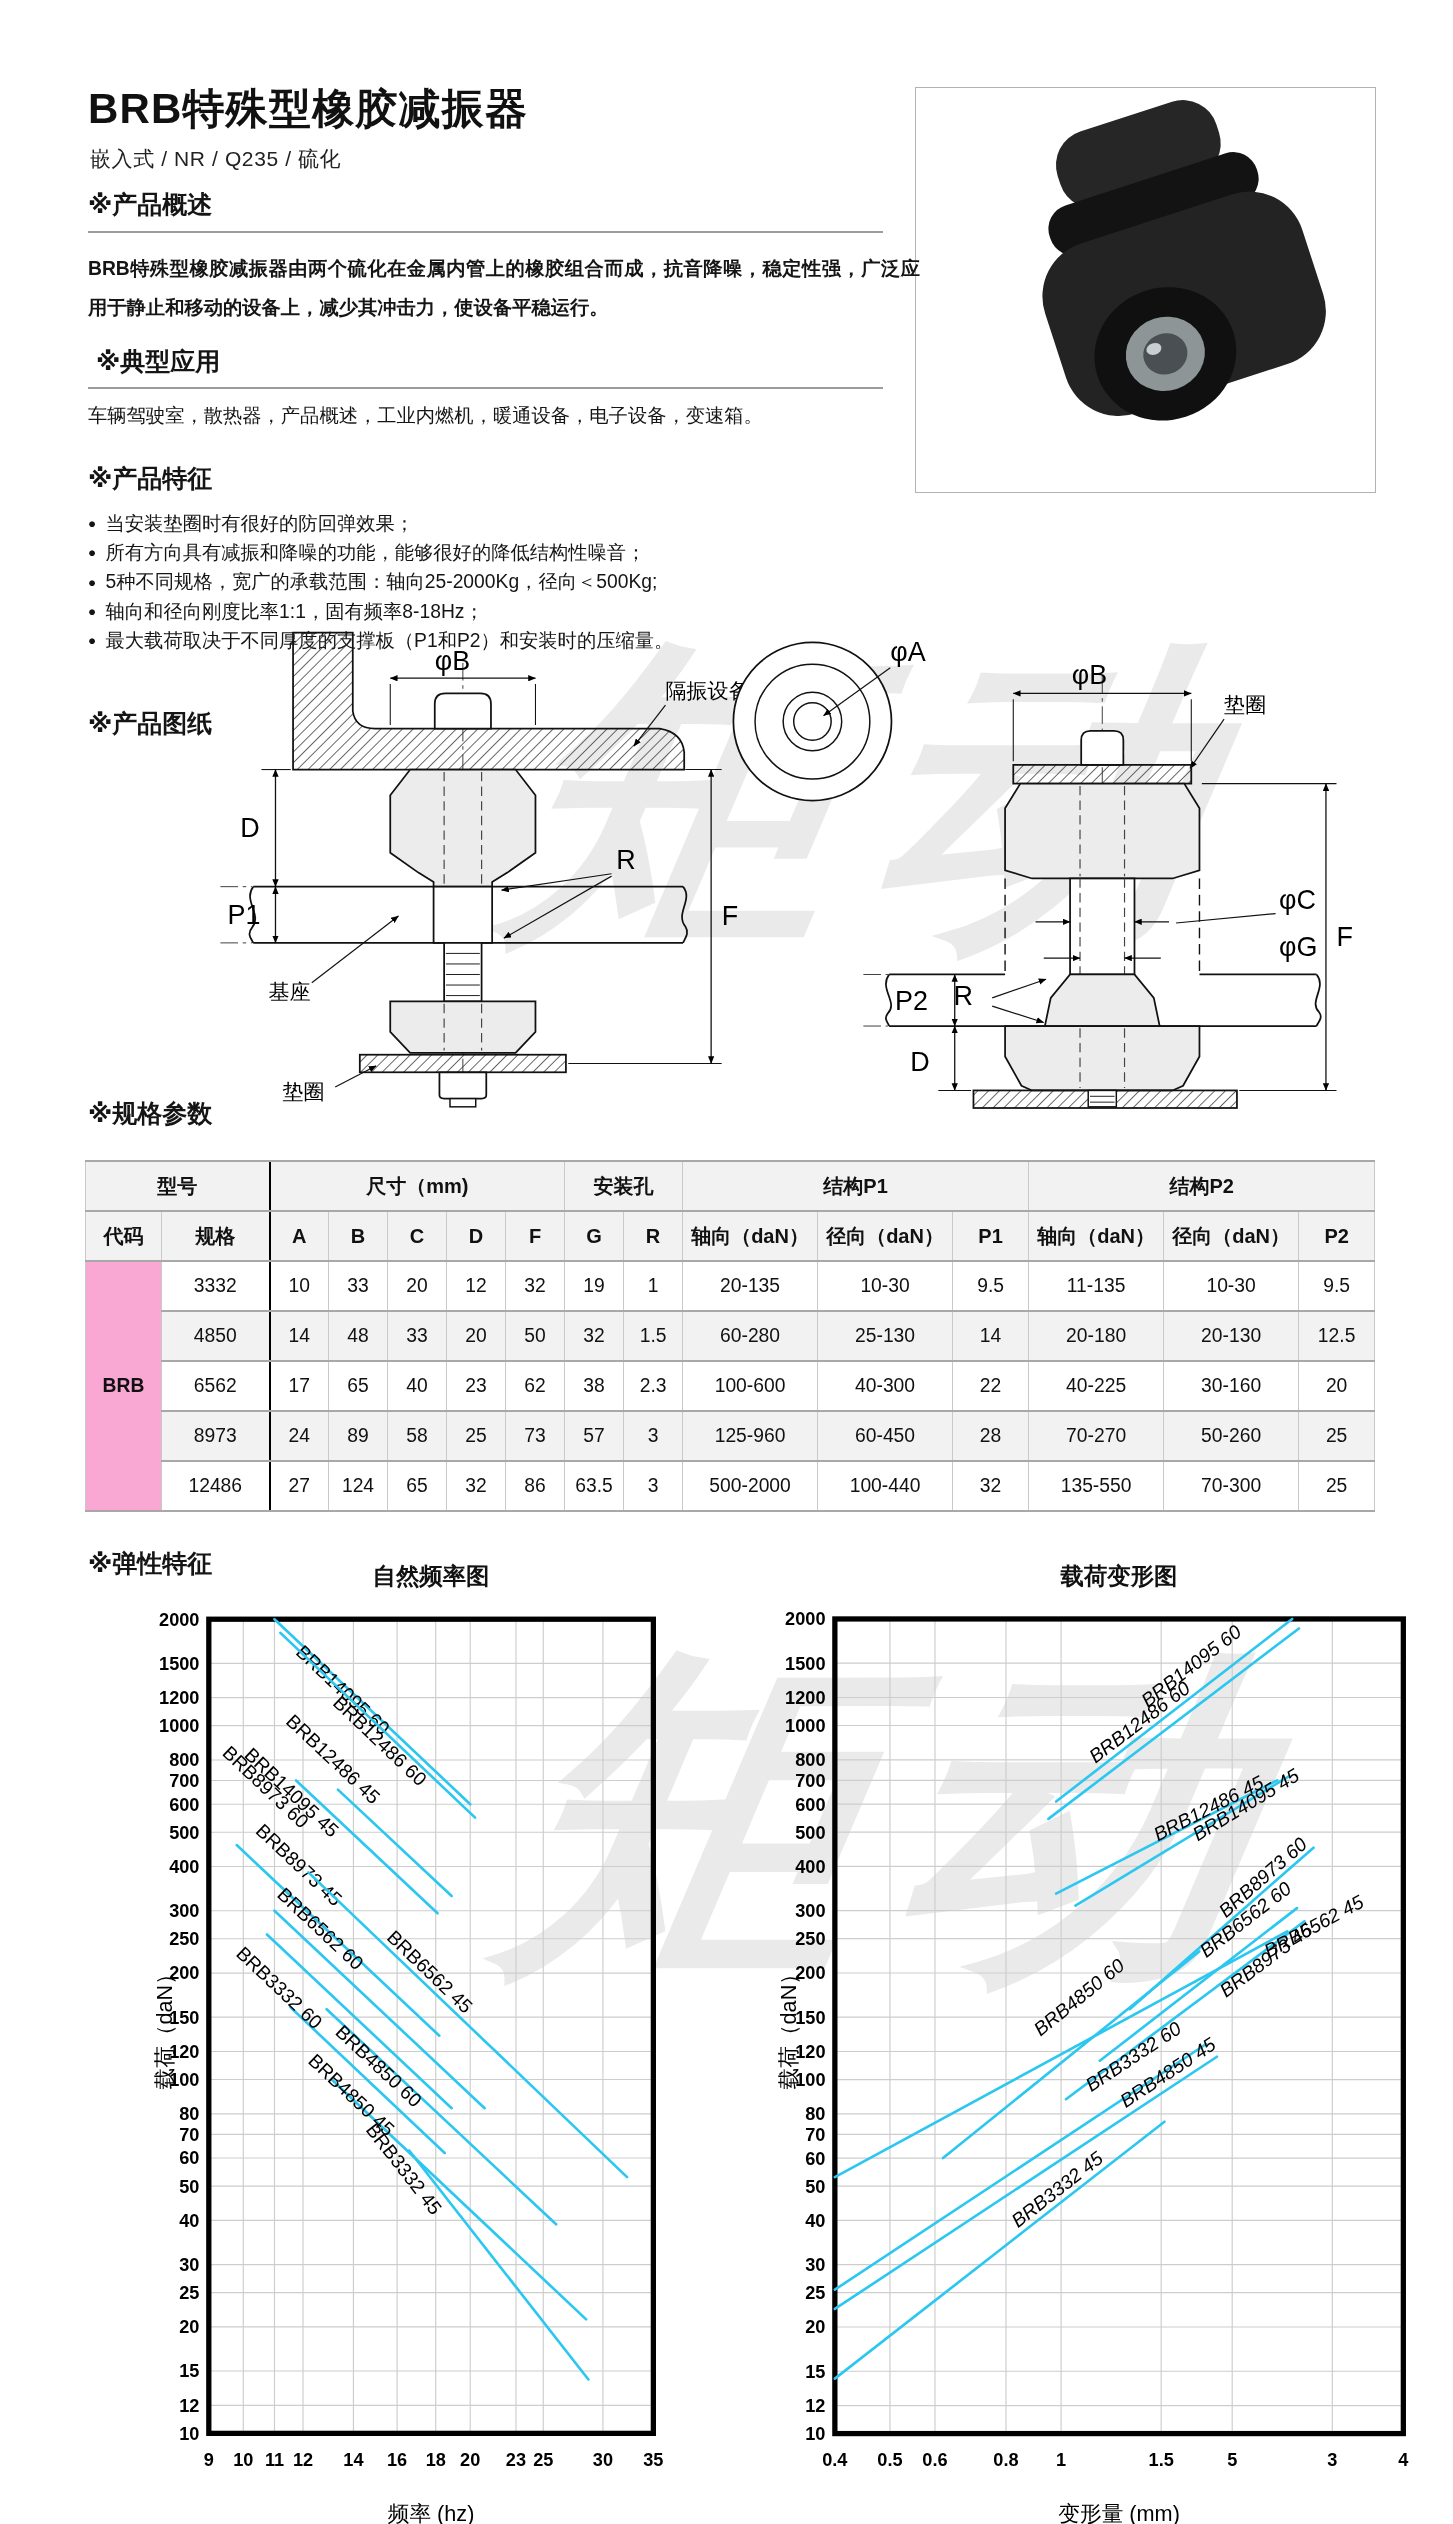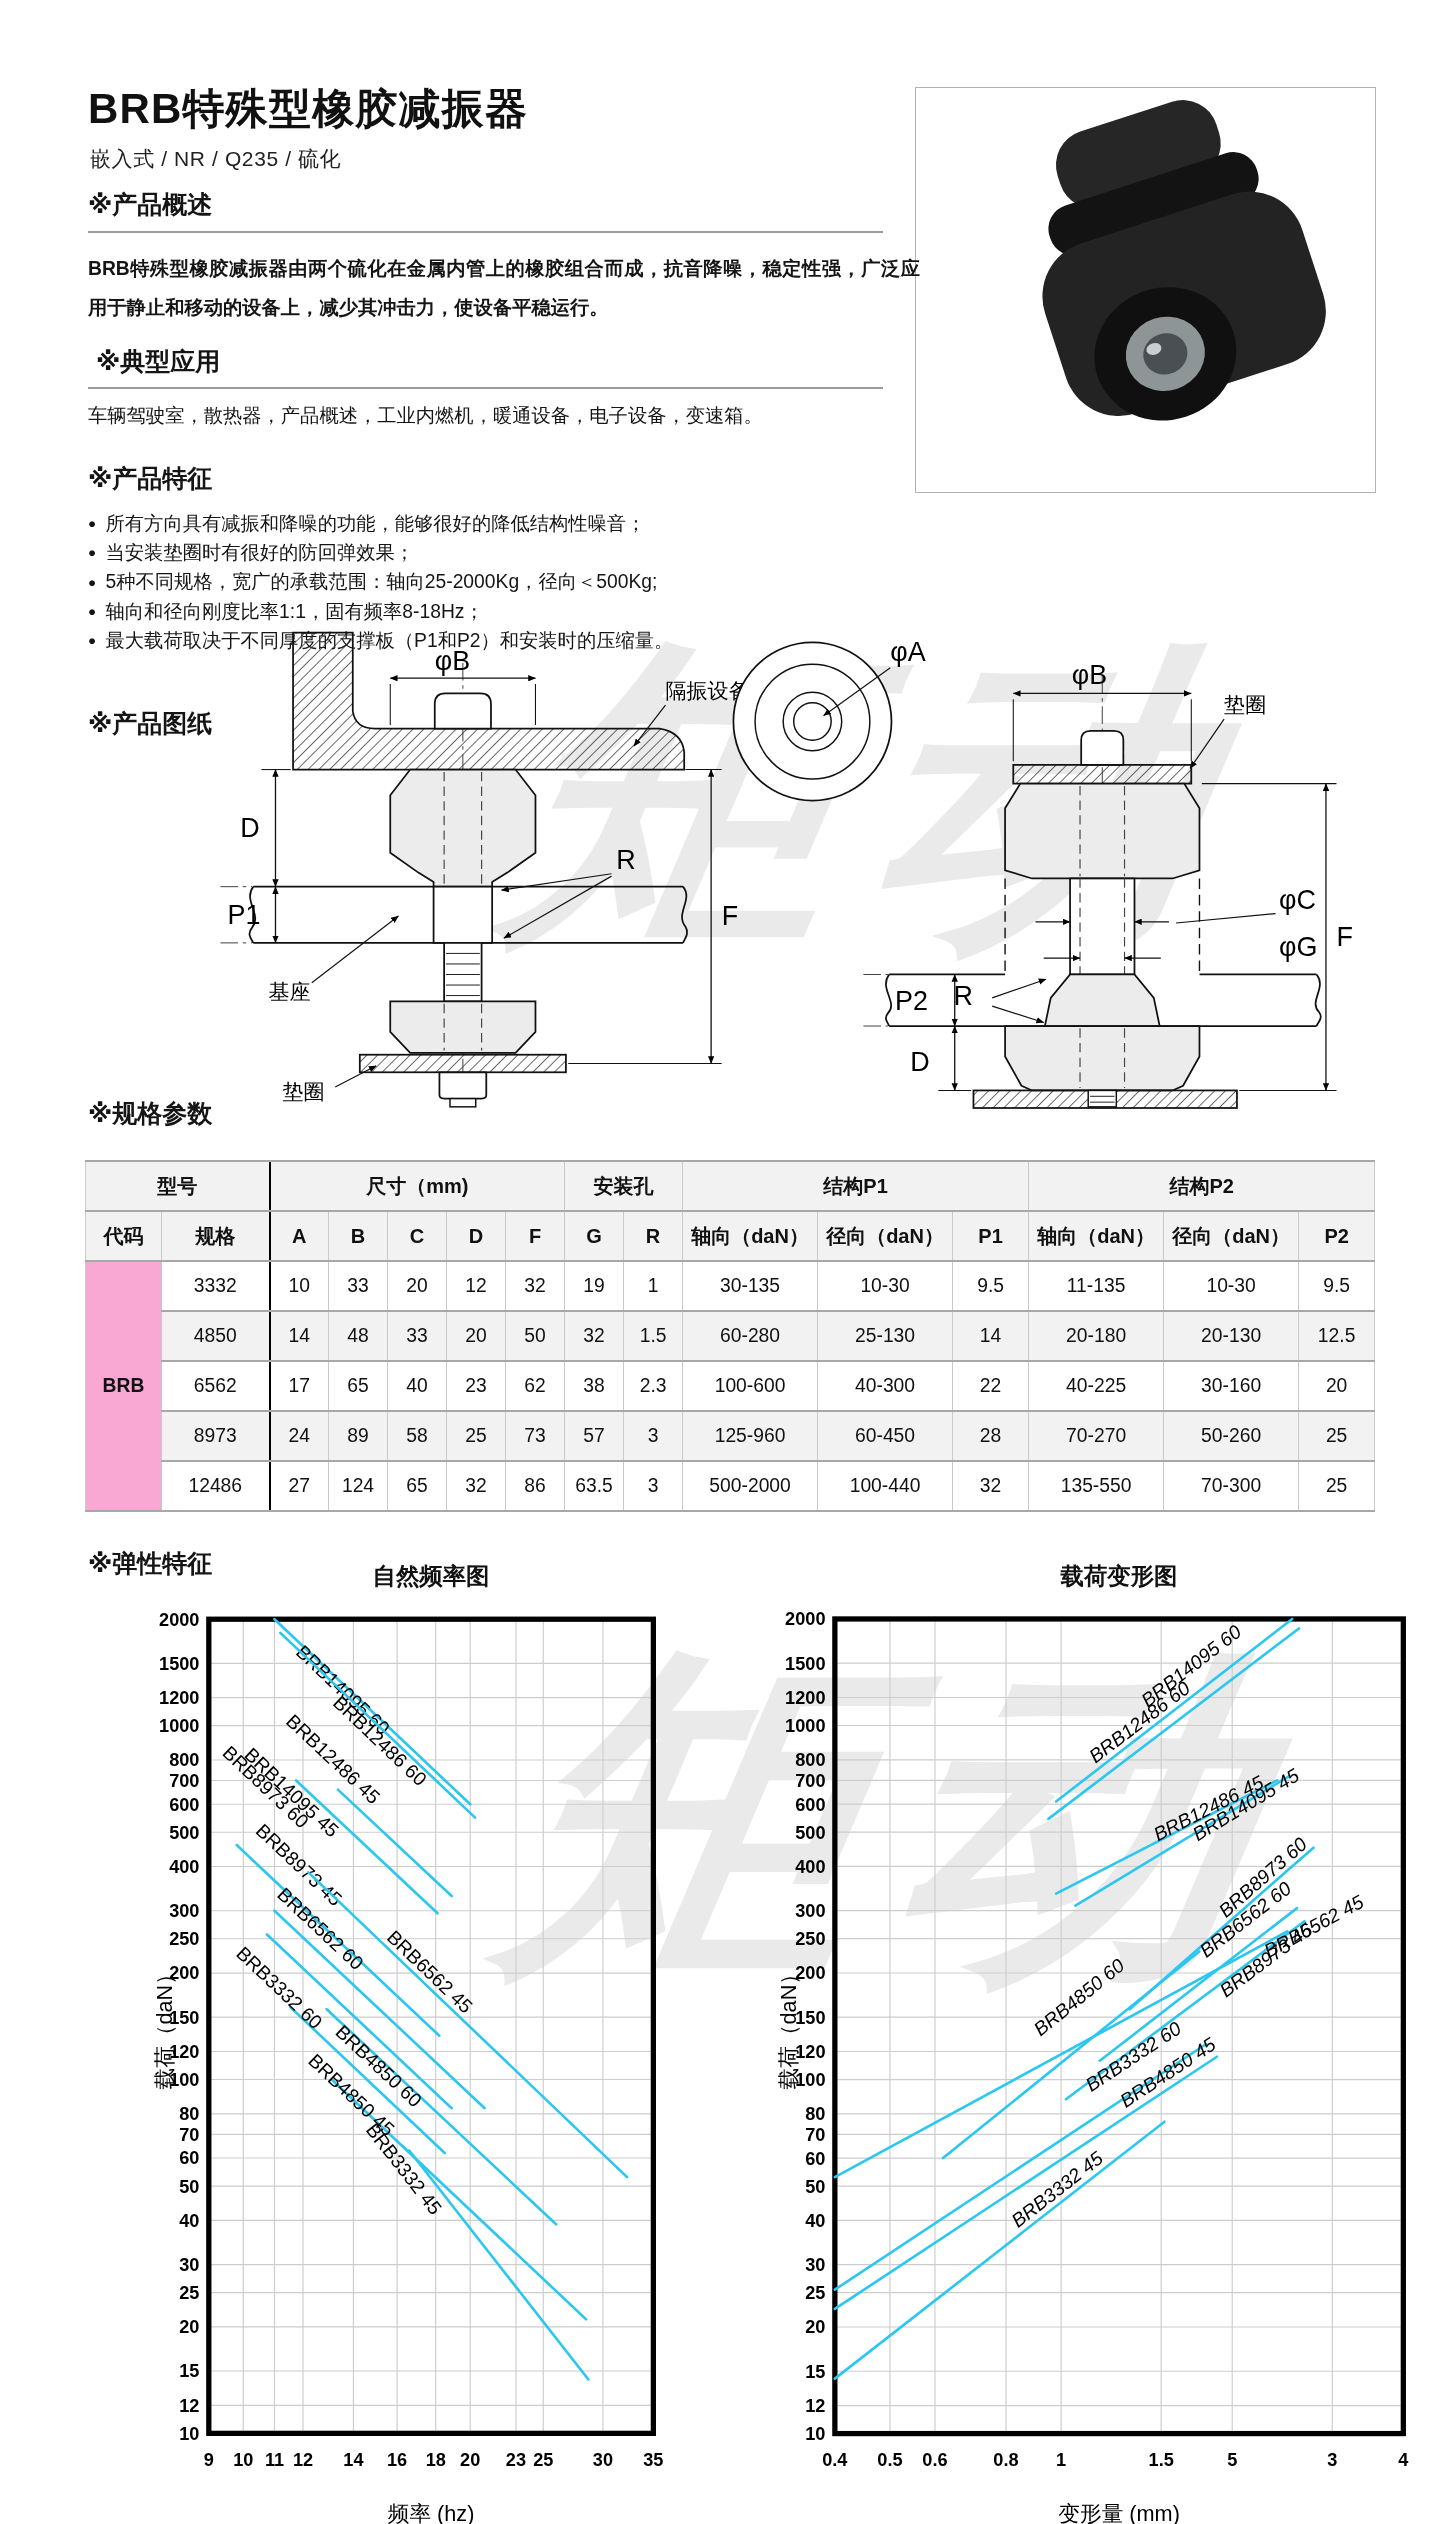--- a/index.html
+++ b/index.html
@@ -89,22 +89,22 @@
   <div class="abs sec-head" style="left:88px;top:188px;">※产品概述</div>
   <div class="abs divider" style="left:88px;top:231px;width:795px;"></div>
   <div class="abs body-text" style="left:88px;top:249px;width:832px;font-weight:bold;">BRB特殊型橡胶减振器由两个硫化在金属内管上的橡胶组合而成，抗音降噪，稳定性强，广泛应用于静止和移动的设备上，减少其冲击力，使设备平稳运行。</div>
 
   <div class="abs sec-head" style="left:80px;top:345px;margin-left:16px;">※典型应用</div>
   <div class="abs divider" style="left:88px;top:387px;width:795px;"></div>
   <div class="abs body-text" style="left:88px;top:396px;width:879px;">车辆驾驶室，散热器，产品概述，工业内燃机，暖通设备，电子设备，变速箱。</div>
 
   <div class="abs sec-head" style="left:88px;top:462px;">※产品特征</div>
   <ul class="abs feat" style="left:88px;top:509px;width:879px;">
+    <li>当安装垫圈时有很好的防回弹效果；</li>
     <li>所有方向具有减振和降噪的功能，能够很好的降低结构性噪音；</li>
-    <li>当安装垫圈时有很好的防回弹效果；</li>
     <li>5种不同规格，宽广的承载范围：轴向25-2000Kg，径向＜500Kg;</li>
     <li>轴向和径向刚度比率1:1，固有频率8-18Hz；</li>
     <li>最大载荷取决于不同厚度的支撑板（P1和P2）和安装时的压缩量。</li>
   </ul>
 
   <div class="abs sec-head" style="left:88px;top:707px;">※产品图纸</div>
 
   <svg class="abs" style="left:164px;top:622px;" width="627" height="486" viewBox="0 0 1070 830">
     <line x1="510" y1="70" x2="510" y2="826" class="cl"></line>
     <path d="M220,18 L322,18 L322,152 Q326,182 360,182 L846,182 Q884,188 888,222 L888,252 L220,252 Z" fill="url(#hp)" stroke="#111" stroke-width="3"></path>
@@ -267,21 +267,21 @@
         <tr>
           <td rowspan="5" class="code">BRB</td>
           <td>3332</td>
           <td class="bl">10</td>
           <td>33</td>
           <td>20</td>
           <td>12</td>
           <td>32</td>
           <td>19</td>
           <td>1</td>
-          <td>30-135</td>
+          <td>20-135</td>
           <td>10-30</td>
           <td>9.5</td>
           <td>11-135</td>
           <td>10-30</td>
           <td>9.5</td>
         </tr>
         <tr>
           <td>4850</td>
           <td class="bl">14</td>
           <td>48</td>

